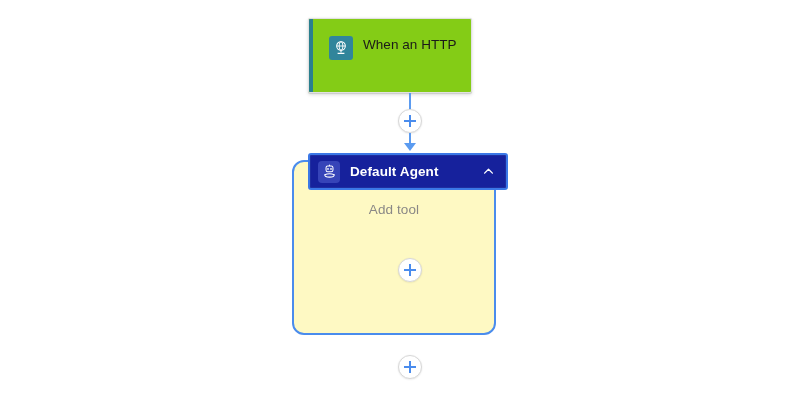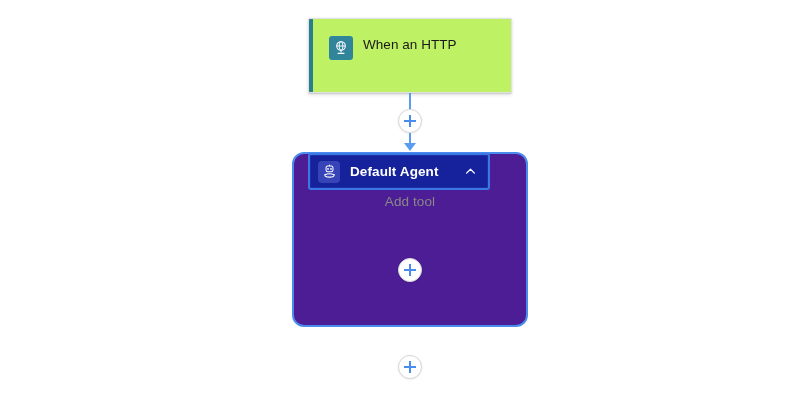--- a/index.html
+++ b/index.html
@@ -21,23 +21,23 @@
     inset: 0;
     width: 800px;
     height: 400px;
   }
 
   
   .trigger-card {
     position: absolute;
     left: 308px;
     top: 18px;
-    width: 204px;
+    width: 164px;
     height: 75px;
-    background: #bef264;
+    background: #84cc16;
     border: 1px solid #e1e1e1;
     border-radius: 2px;
     box-shadow: 0 1.6px 3.6px rgba(0,0,0,0.13), 0 0.3px 0.9px rgba(0,0,0,0.11);
     box-sizing: border-box;
     display: flex;
     align-items: center;
     overflow: hidden;
   }
   .trigger-accent {
     position: absolute;
@@ -125,46 +125,46 @@
     left: 5px; top: 0; width: 1.6px; height: 12px;
   }
   .plus-glyph::after {
     top: 5px; left: 0; height: 1.6px; width: 12px;
   }
 
   
   .agent-container {
     position: absolute;
     left: 292px;
-    top: 152px;
-    width: 236px;
+    top: 160px;
+    width: 204px;
     height: 175px;
     border: 2px solid #4a8ced;
     border-radius: 12px;
-    background: #4c1d95;
+    background: #fef9c3;
     box-sizing: border-box;
   }
 
   .add-tool-label {
     position: absolute;
     left: 0;
     right: 0;
     top: 40px;
     text-align: center;
     font-size: 13.5px;
     color: #8a8886;
     letter-spacing: 0.1px;
   }
 
   
   .agent-header-wrap {
     position: absolute;
     left: 308px;
     top: 153px;
-    width: 182px;
+    width: 200px;
     height: 37px;
     border: 2px solid #3b78e7;
     border-radius: 3px;
     box-sizing: border-box;
     background: #1f2ea0;
     padding: 1px;
     cursor: pointer;
   }
   .agent-header {
     width: 100%;

